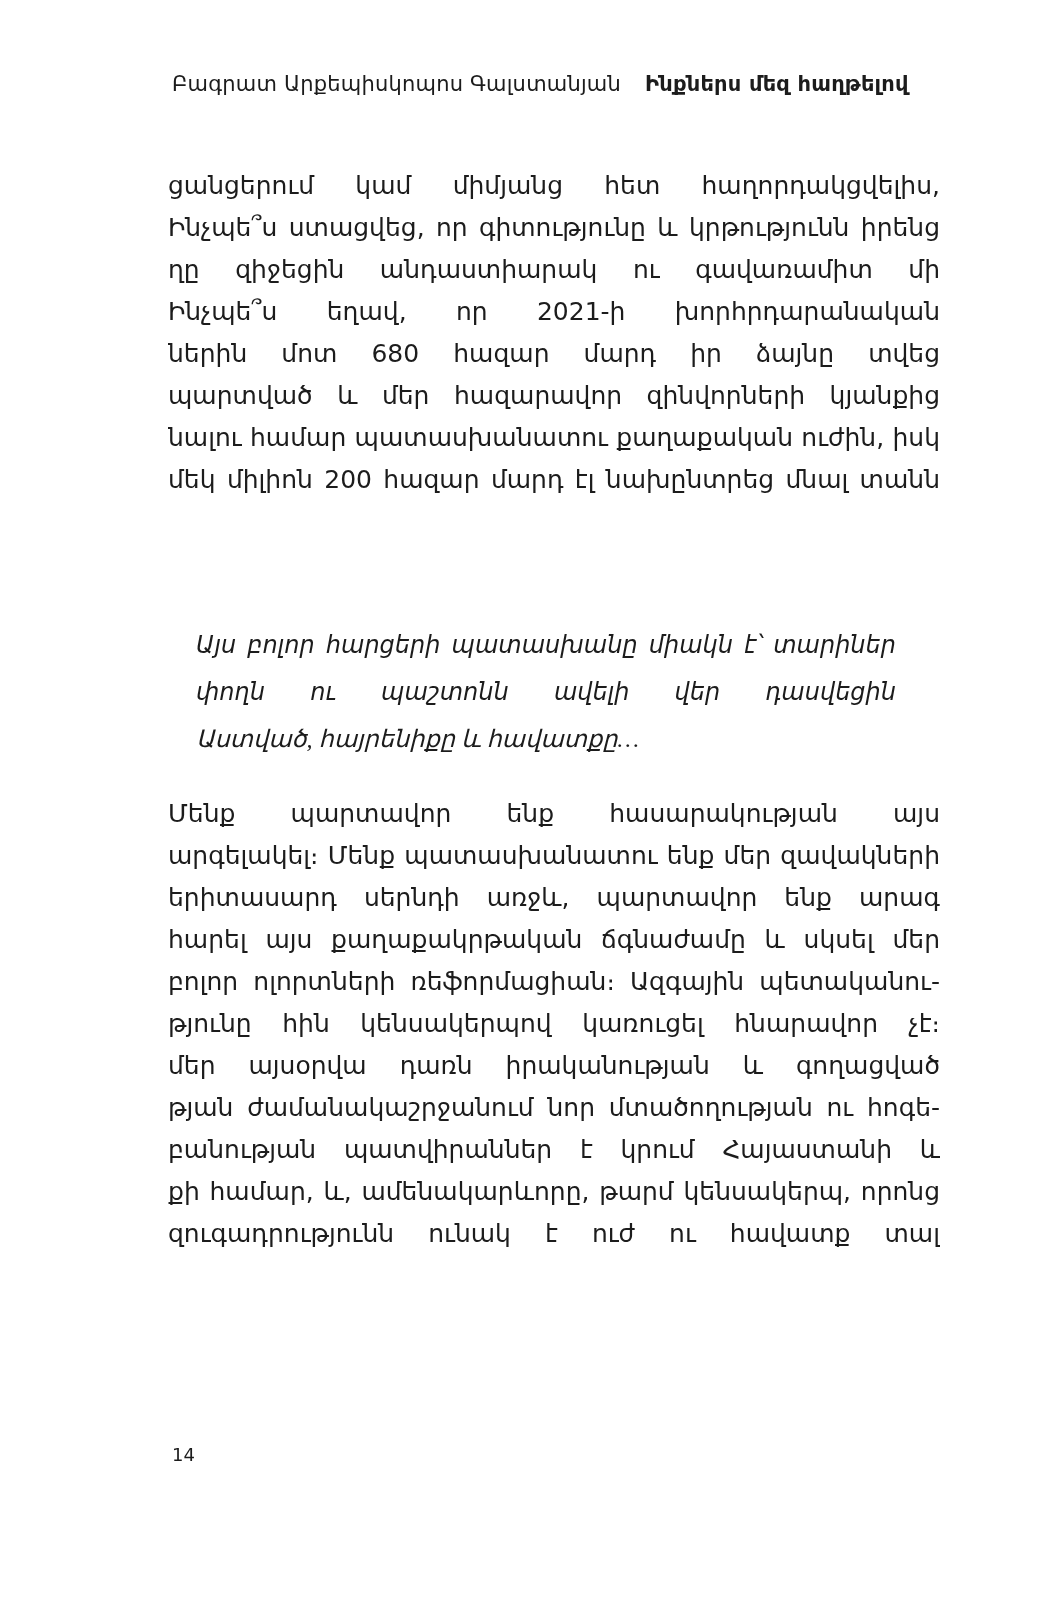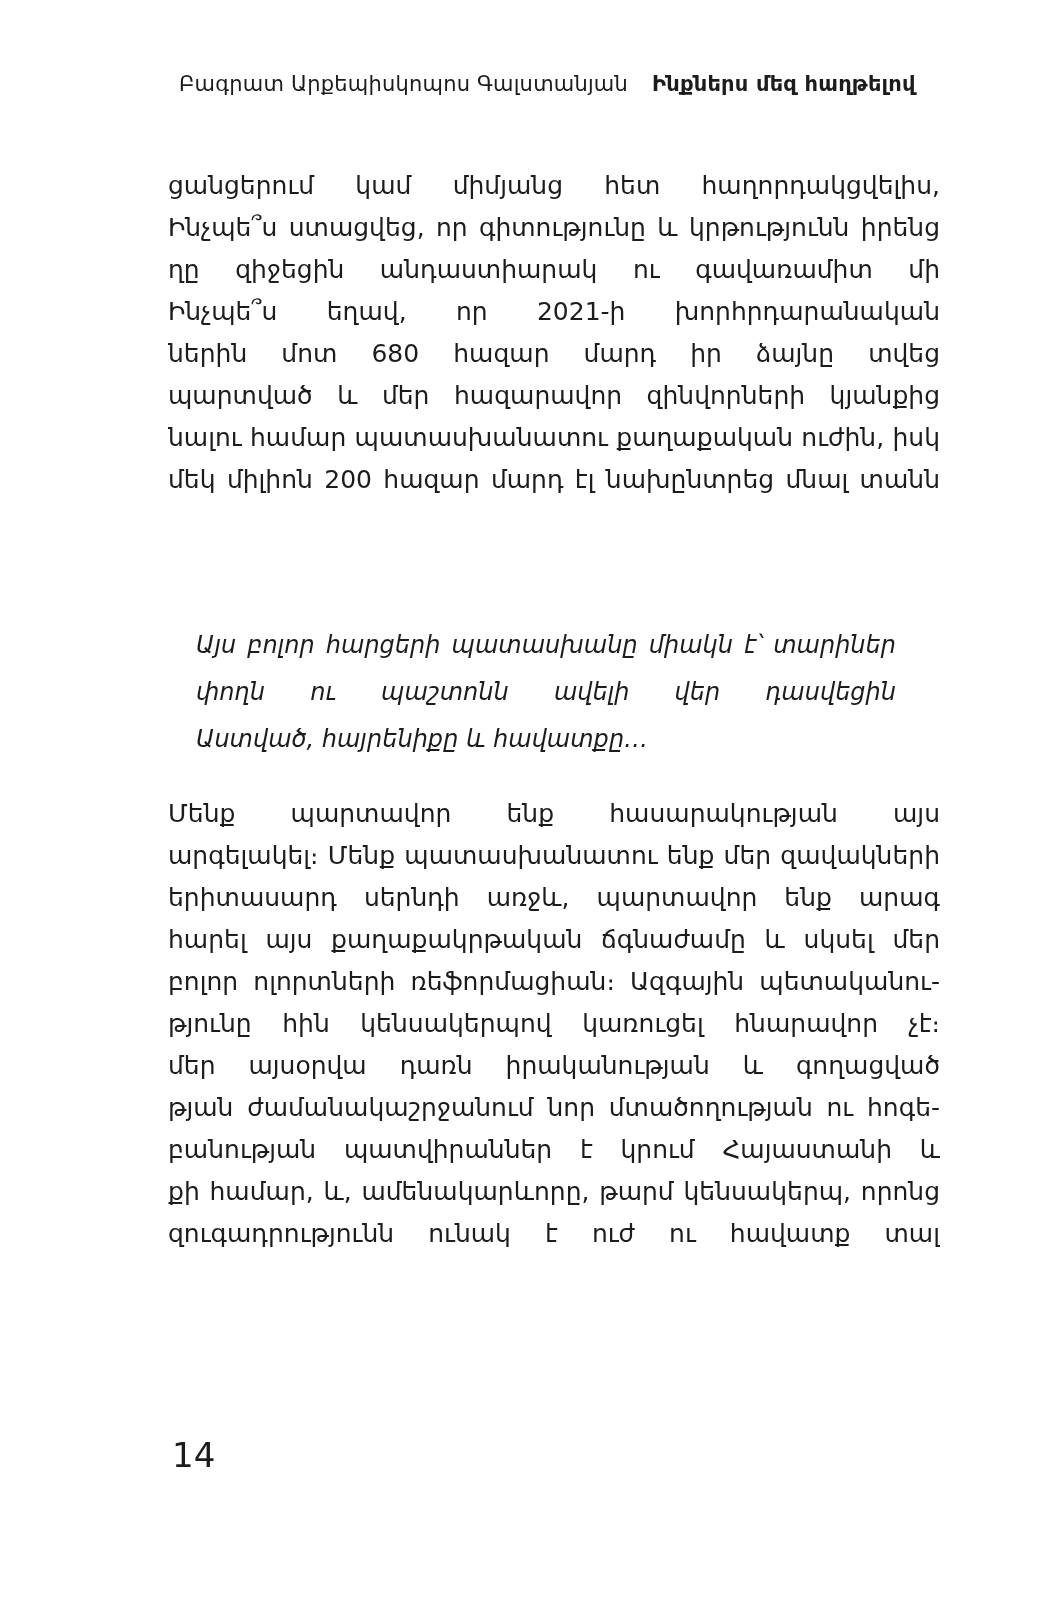--- a/index.html
+++ b/index.html
@@ -14,21 +14,21 @@
     margin: 0 auto;
     background: #ffffff;
     font-family: "DejaVu Sans", sans-serif;
     color: #1c1c1c;
     overflow: hidden;
   }
   
   .running-head {
     position: absolute;
     top: 70px;
-    left: 179px;
+    left: 172px;
     font-size: 21px;
     line-height: 28px;
     white-space: nowrap;
     letter-spacing: 0.2px;
   }
   .running-head .book-title {
     font-weight: 700;
     margin-left: 24px;
   }
   
@@ -68,27 +68,27 @@
     font-size: 24px;
     overflow: hidden;
     text-align: justify;
   }
   .qline.just::after {
     content: "";
     display: inline-block;
     width: 100%;
     height: 0;
   }
-  .qline.last { text-align: left; }
+  .qline.last { text-align: left; font-family: Liberation Serif, serif; }
   
   .folio {
     position: absolute;
     left: 172px;
     top: 1438px;
-    font-size: 34px;
+    font-size: 18px;
     line-height: 34px;
   }
 </style>
 </head>
 <body>
 
 <div class="page">
 
   <div class="running-head">
     <span>Բագրատ Արքեպիսկոպոս Գալստանյան</span><span class="book-title">Ինքներս մեզ հաղթելով</span>

